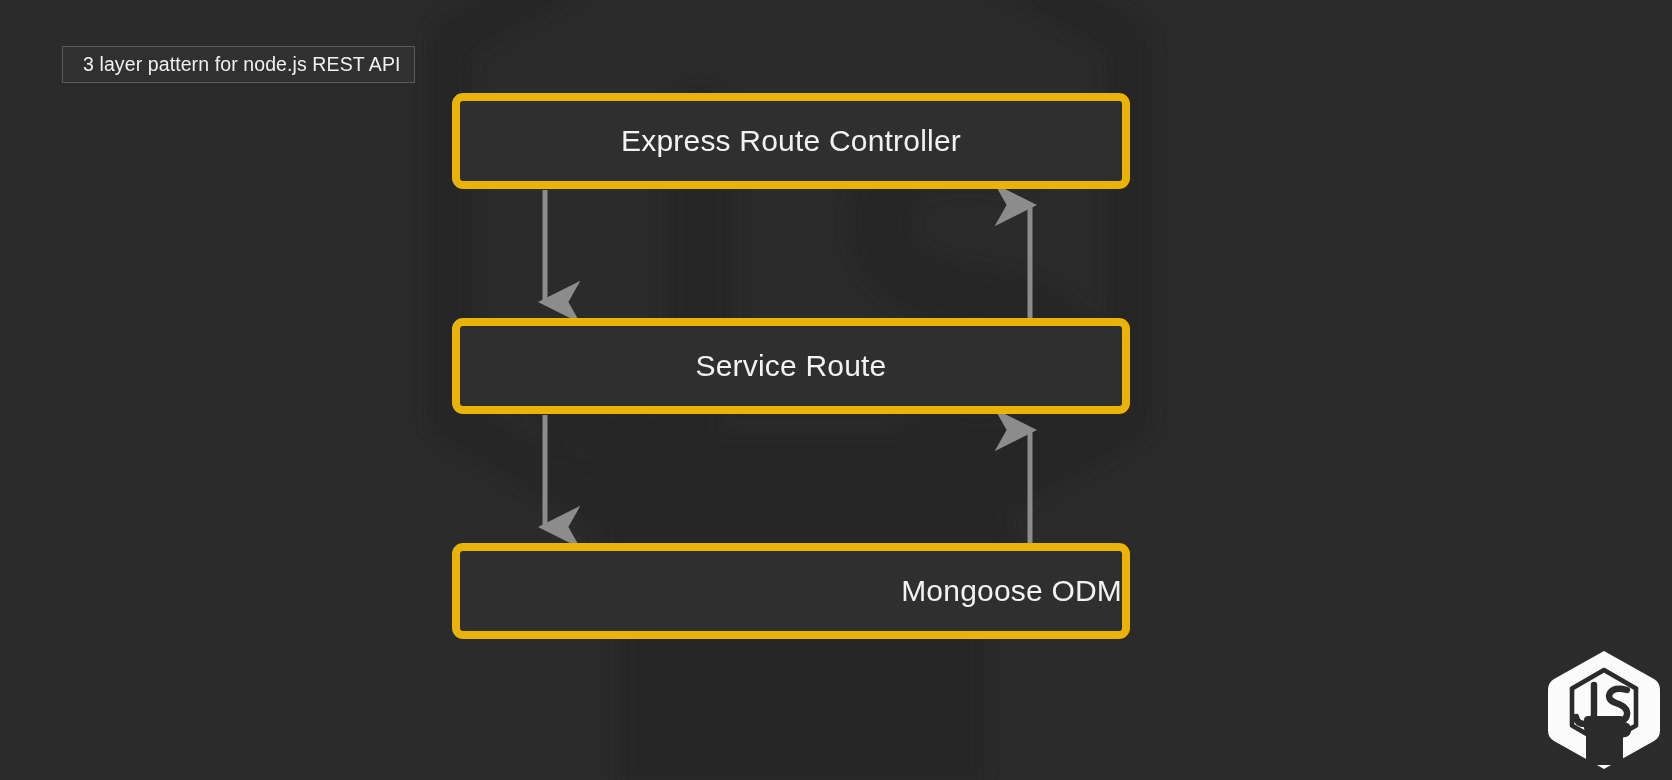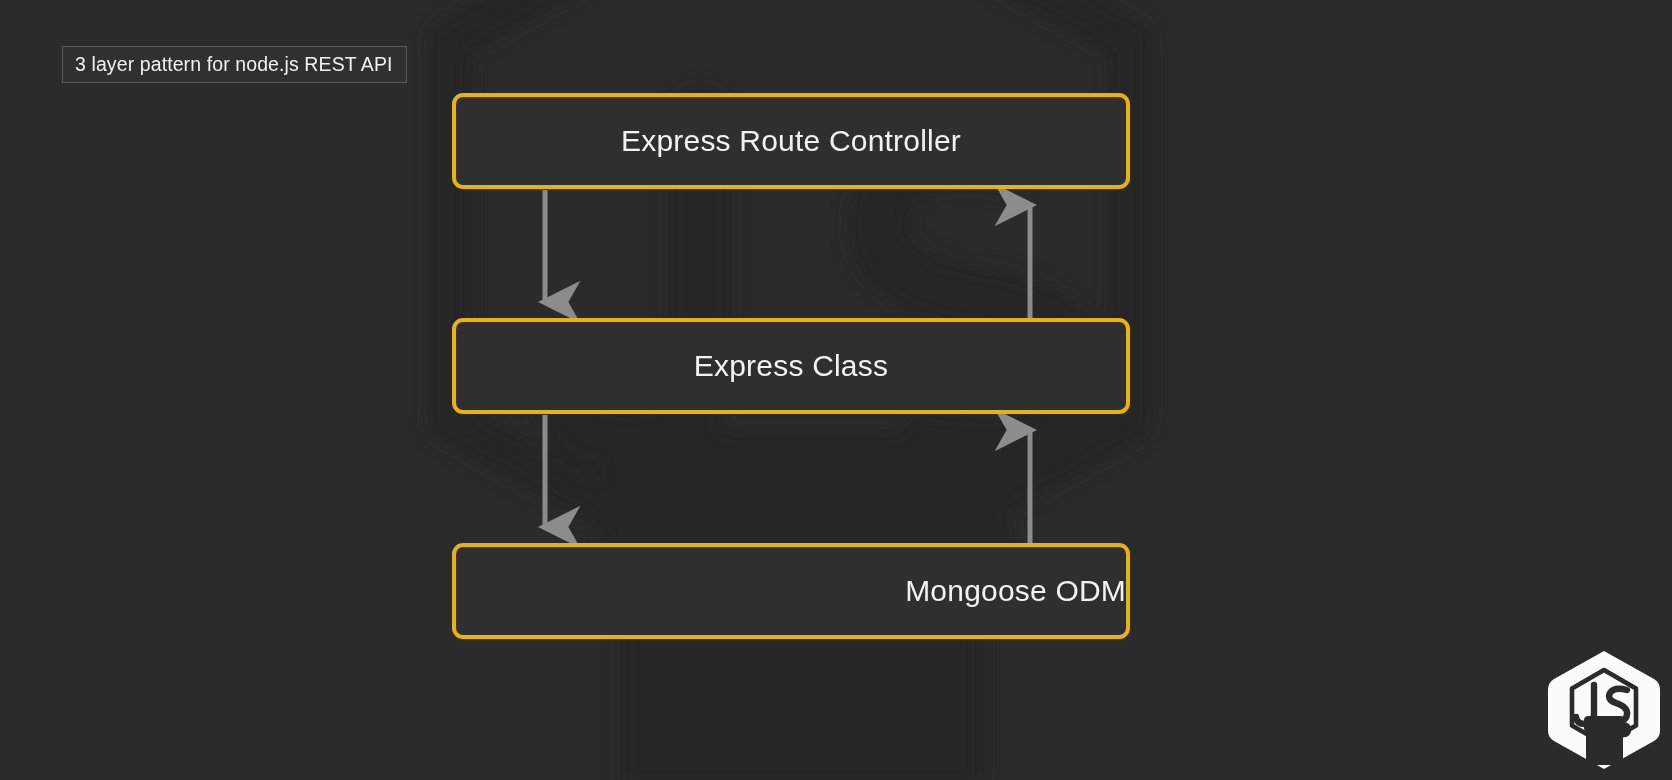--- a/index.html
+++ b/index.html
@@ -33,38 +33,38 @@
     width: 1672px;
     height: 780px;
     z-index: 1;
   }
 
   
   #title-badge {
     position: absolute;
     left: 62px;
     top: 46px;
-    padding: 7px 13px 8px 12px;
+    padding: 7px 13px 8px 20px;
     background: #303030;
     border: 1px solid #5a5a5a;
     color: #f0f0f0;
     font-size: 19.5px;
     line-height: 1.05;
     white-space: nowrap;
     letter-spacing: 0.1px;
     z-index: 4;
   }
 
   
   .layer-box {
     position: absolute;
     left: 452px;
     width: 678px;
     height: 96px;
-    border: 4px solid #eab308;
+    border: 8px solid #eab308;
     border-radius: 11px;
     background: #2f2f2f;
     display: flex;
     align-items: center;
     justify-content: center;
     z-index: 3;
   }
 
   .layer-box .layer-label {
     color: #f2f2f2;
@@ -159,21 +159,21 @@
     </g>
   </svg>
 
   <div id="title-badge">3 layer pattern for node.js REST API</div>
 
   <div class="layer-box" id="layer-box-0">
     <span class="layer-label">Express Route Controller</span>
   </div>
 
   <div class="layer-box" id="layer-box-1">
-    <span class="layer-label">Express Class</span>
+    <span class="layer-label">Service Route</span>
   </div>
 
   <div class="layer-box" id="layer-box-2">
     <span class="layer-label">Mongoose ODM</span>
   </div>
 
   <svg id="js-fist-logo" viewBox="0 0 120 124" xmlns="http://www.w3.org/2000/svg">
 
     <path d="M 60 3 L 110 31 Q 116 34.5 116 41.5 L 116 82.5 Q 116 89.5 110 93 L 60 121
              L 10 93 Q 4 89.5 4 82.5 L 4 41.5 Q 4 34.5 10 31 Z" fill="#fbfbfb"></path>

